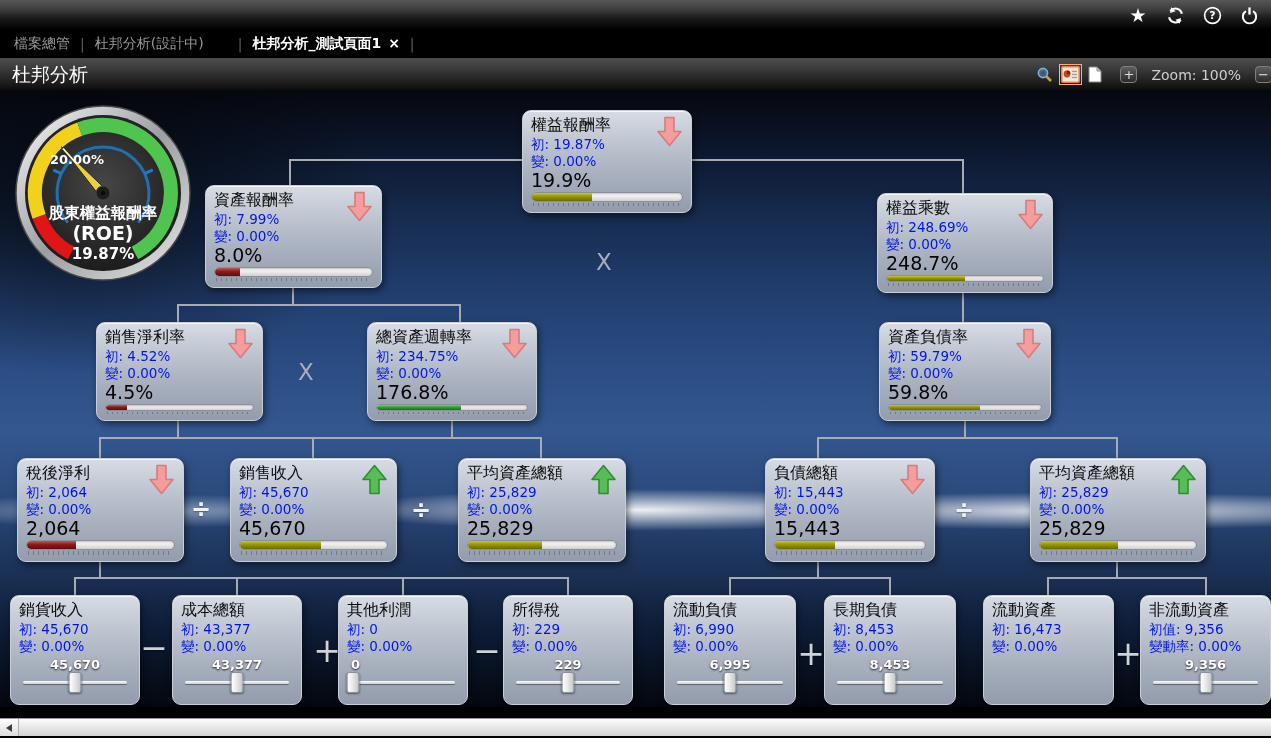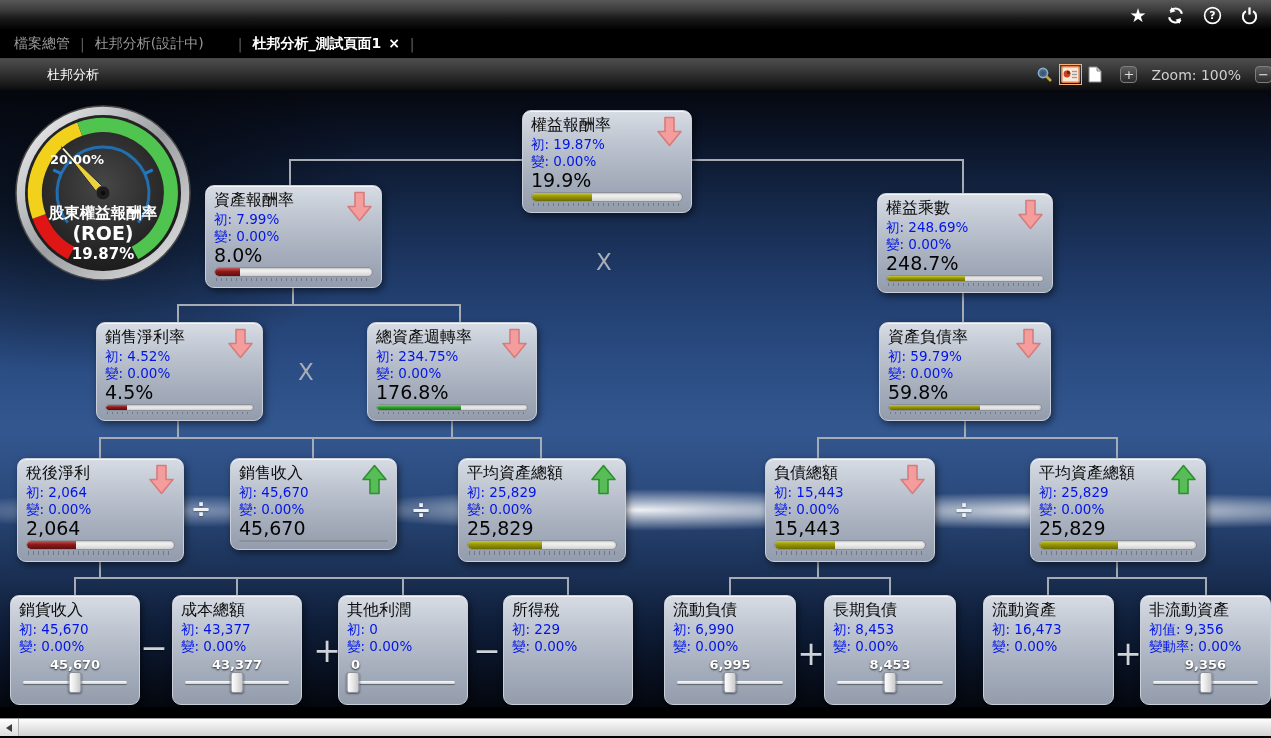--- a/index.html
+++ b/index.html
@@ -17,21 +17,21 @@
   .tabbar{height:28px;background:#000;display:flex;align-items:center;gap:10px;padding-left:14px;font-size:14px;}
   .tab{color:#989898;cursor:pointer;white-space:nowrap;}
   .tab.active{color:#fff;font-weight:bold;}
   .tab-sep{color:#5d5d5d;}
   .tab-sep.gap{margin-left:24px;}
   .tab-close{color:#fff;font-weight:bold;margin-left:7px;cursor:pointer;}
   
   .pagebar{height:32px;box-sizing:border-box;display:flex;align-items:center;padding:0 6px 0 12px;
            border-top:1px solid #484848;
            background:linear-gradient(180deg,#4d4d4d 0%,#353535 40%,#1e1e1e 75%,#0c0c0c 100%);}
-  .page-title{color:#fff;font-size:13px;margin-left:35px;}
+  .page-title{color:#fff;font-size:19px;}
   .pagebar-right{margin-left:auto;display:flex;align-items:center;gap:8px;}
   .pb-icon{display:flex;align-items:center;justify-content:center;cursor:pointer;}
   .report-frame{outline:1px solid #f0b080;outline-offset:1px;}
   .zoom-btn{width:17px;height:17px;box-sizing:border-box;border-radius:4px;border:1px solid #7e7e7e;
             background:linear-gradient(#5e5e5e,#2b2b2b);color:#ddd;font-size:13px;line-height:14px;
             display:flex;align-items:center;justify-content:center;cursor:pointer;margin-left:10px;}
   .zoom-btn.cut{margin-left:6px;margin-right:-7px;}
   .zoom-label{color:#cfcfcf;font-size:14px;margin-left:6px;}
   
   .canvas{position:relative;width:1271px;height:617px;overflow:hidden;
@@ -311,21 +311,21 @@
               <path d="M9 1.5 h9 v14 h7 L13.5 29.5 2 15.5 h7 z" fill="#f59c9c" stroke="#d57c7c" stroke-width="1.6" stroke-linejoin="round"></path>
             </svg></span>
           <div class="blue-line">初: 2,064</div>
           <div class="blue-line">變: 0.00%</div>
           <div class="big-value">2,064</div>
           <div class="bar">
             <div class="fill red" style="width:33%"></div>
           </div>
           <div class="ruler"></div>
         </div>
-        <div class="card" style="left: 230px; top: 368px; width: 167px; height: 92px;">
+        <div class="card" style="left: 230px; top: 368px; width: 167px; height: 104px;">
           <div class="card-head">
             <span class="card-title">銷售收入</span>
           </div>
           <span class="trend"><svg width="27" height="31" viewBox="0 0 27 31">
               <path d="M9 29.5 h9 v-14 h7 L13.5 1.5 2 15.5 h7 z" fill="#57bd57" stroke="#2e8f2e" stroke-width="1.6" stroke-linejoin="round"></path>
             </svg></span>
           <div class="blue-line">初: 45,670</div>
           <div class="blue-line">變: 0.00%</div>
           <div class="big-value">45,670</div>
           <div class="bar">
@@ -416,20 +416,26 @@
               <div class="slider-thumb" style="left:2%"></div>
             </div>
           </div>
         </div>
         <div class="card slider-card" style="left: 503px; top: 505px; width: 130px; height: 110px;">
           <div class="card-head">
             <span class="card-title">所得稅</span>
           </div>
           <div class="blue-line">初: 229</div>
           <div class="blue-line">變: 0.00%</div>
+          <div class="slider-wrap">
+            <div class="slider-value" style="left:50%;">229</div>
+            <div class="slider-track">
+              <div class="slider-thumb" style="left:50%"></div>
+            </div>
+          </div>
         </div>
         <div class="card slider-card" style="left: 664px; top: 505px; width: 132px; height: 110px;">
           <div class="card-head">
             <span class="card-title">流動負債</span>
           </div>
           <div class="blue-line">初: 6,990</div>
           <div class="blue-line">變: 0.00%</div>
           <div class="slider-wrap">
             <div class="slider-value" style="left:50%;">6,995</div>
             <div class="slider-track">

